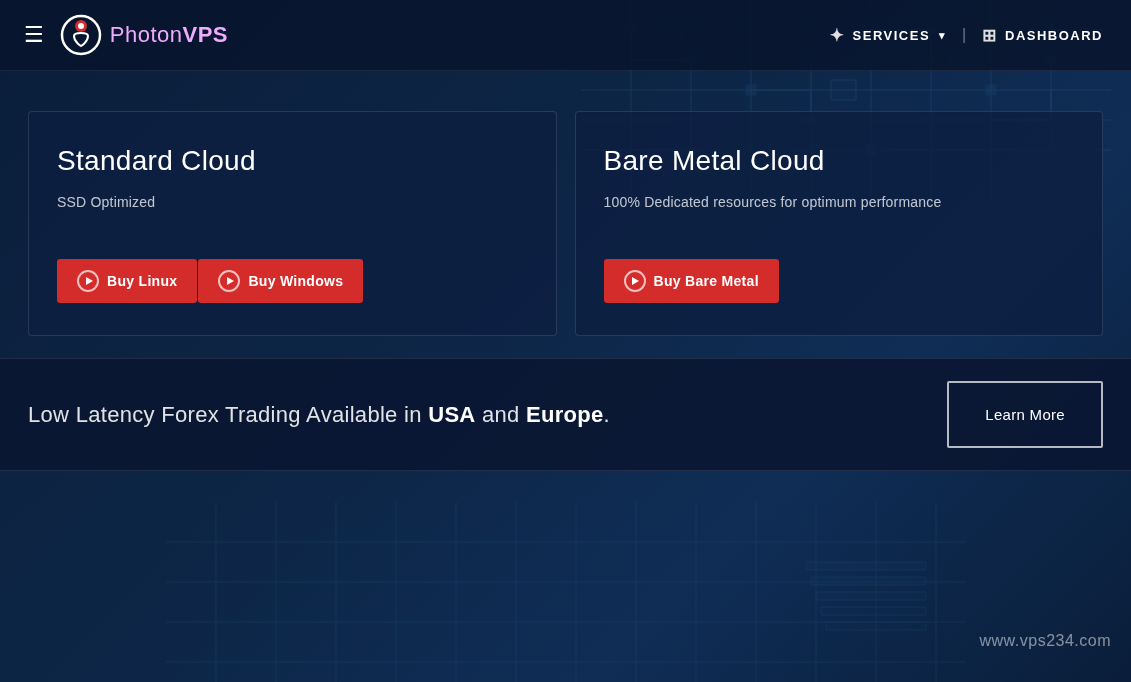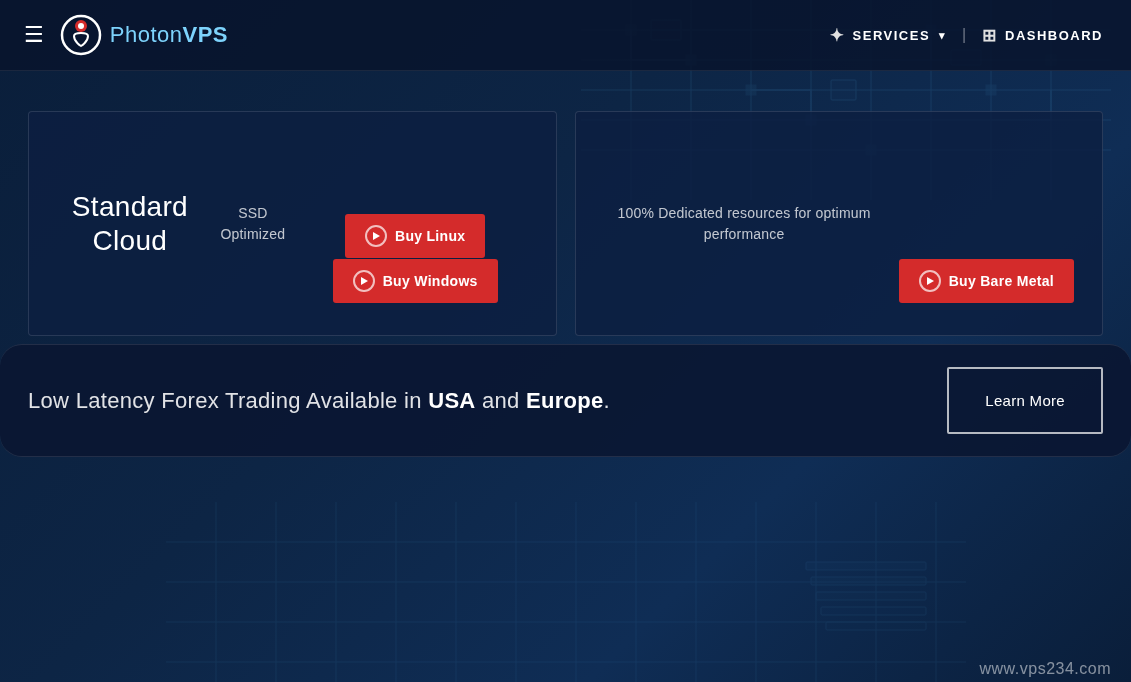--- a/index.html
+++ b/index.html
@@ -56,21 +56,21 @@
 
     .logo-icon {
       width: 42px;
       height: 42px;
       position: relative;
     }
 
     .logo-text {
       font-size: 22px;
       font-weight: 400;
-      color: #7dd3fc;
+      color: #f0abfc;
       letter-spacing: 0.5px;
     }
 
     .logo-text span.bold {
       font-weight: 700;
     }
 
     .navbar-right {
       display: flex;
       align-items: center;
@@ -120,22 +120,22 @@
       margin-bottom: 0;
     }
 
     .card {
       flex: 1;
       background: rgba(12, 30, 65, 0.82);
       border: 1px solid rgba(255,255,255,0.12);
       border-radius: 4px;
       padding: 32px 28px 32px;
       display: flex;
-      flex-direction: row;
-      align-items: center;
+      flex-direction: column;
+      align-items: flex-start;
       gap: 14px;
       min-height: 225px;
     }
 
     .card-title {
       color: white;
       font-size: 28px;
       font-weight: 300;
       text-align: center;
       letter-spacing: 0.3px;
@@ -230,21 +230,21 @@
       font-weight: 500;
       cursor: pointer;
       border-radius: 2px;
       letter-spacing: 0.3px;
       white-space: nowrap;
     }
 
     
     .watermark {
       position: absolute;
-      bottom: 4px;
+      bottom: 32px;
       right: 20px;
       color: rgba(255,255,255,0.5);
       font-size: 16px;
       font-weight: 300;
       letter-spacing: 0.5px;
       z-index: 10;
     }
 
     
     .circuit-pattern {
@@ -354,33 +354,34 @@
         </button>
         <button class="btn-red">
           <span class="btn-play-icon"></span>
           <span>Buy Windows</span>
         </button>
       </div>
     </div>
 
 
     <div class="card">
+      <div class="card-title">Bare Metal Cloud</div>
       <div class="card-subtitle">100% Dedicated resources for optimum performance</div>
       <div class="card-buttons">
         <button class="btn-red">
           <span class="btn-play-icon"></span>
           <span>Buy Bare Metal</span>
         </button>
       </div>
     </div>
 
   </div>
 </div>
 
-<div class="forex-banner" style="margin-top: 8px; position: relative; z-index: 5; border-radius: 22px;">
+<div class="forex-banner" style="margin-top: 22px; position: relative; z-index: 5;">
   <div class="forex-text">
     <span>Low Latency Forex Trading Available in </span><strong>USA</strong><span> and </span><strong>Europe</strong><span>.</span>
   </div>
   <button class="learn-more-btn">Learn More</button>
 </div>
 
 <svg class="circuit-bottom" width="800" height="180" viewBox="0 0 800 180">
   <g stroke="#4a9fd4" stroke-width="1" fill="none" opacity="0.5">
     <line x1="0" y1="40" x2="800" y2="40"></line>
     <line x1="0" y1="80" x2="800" y2="80"></line>

